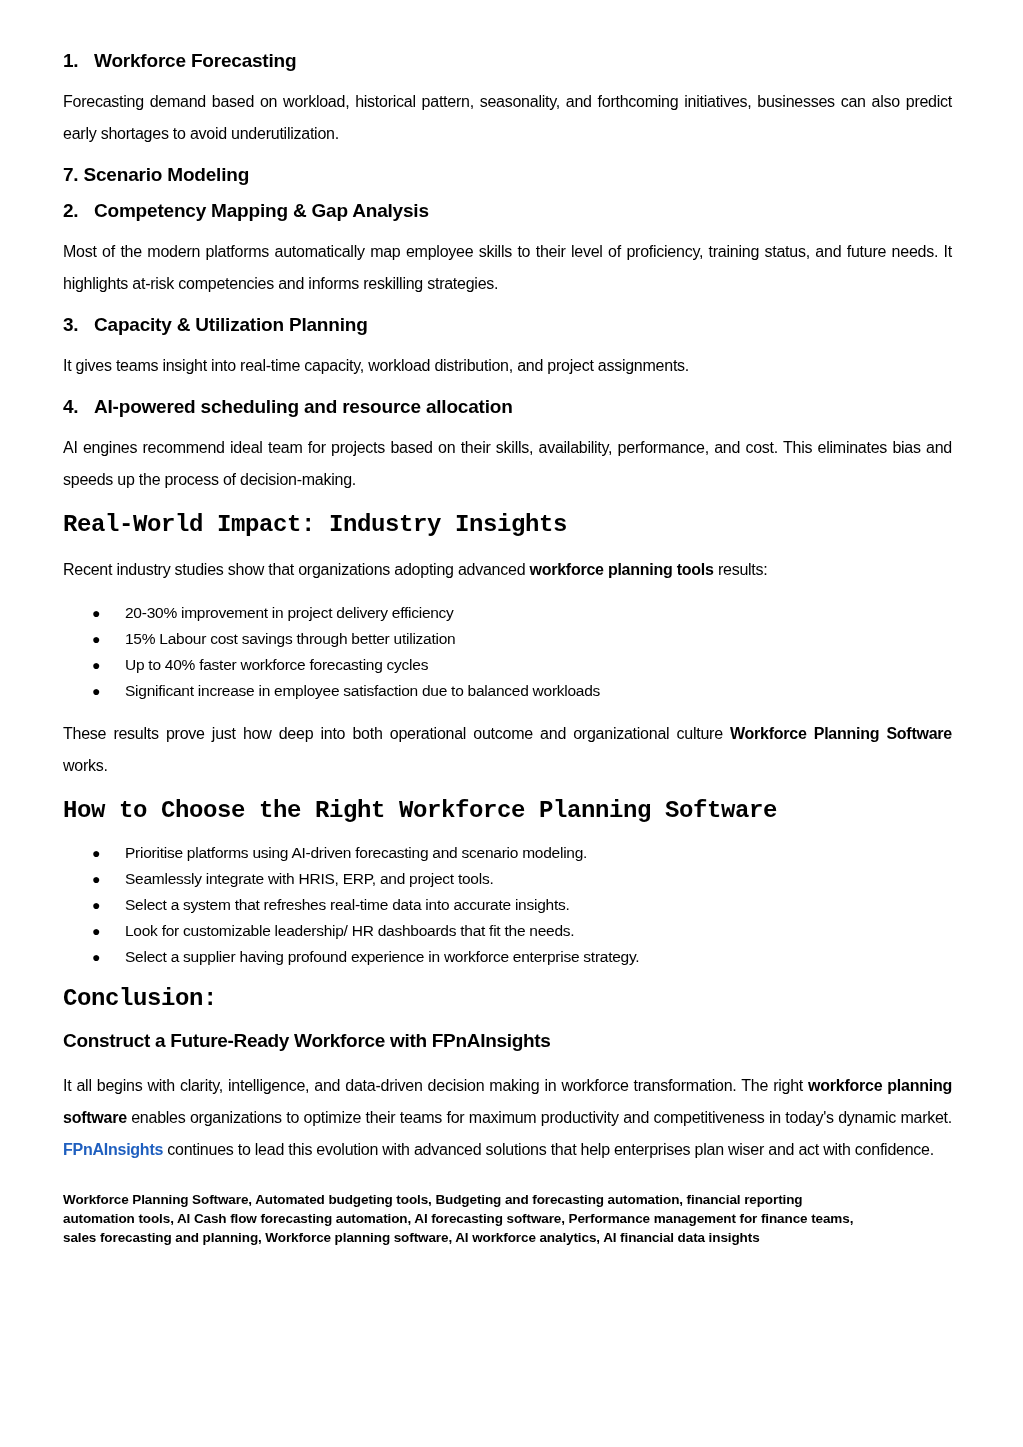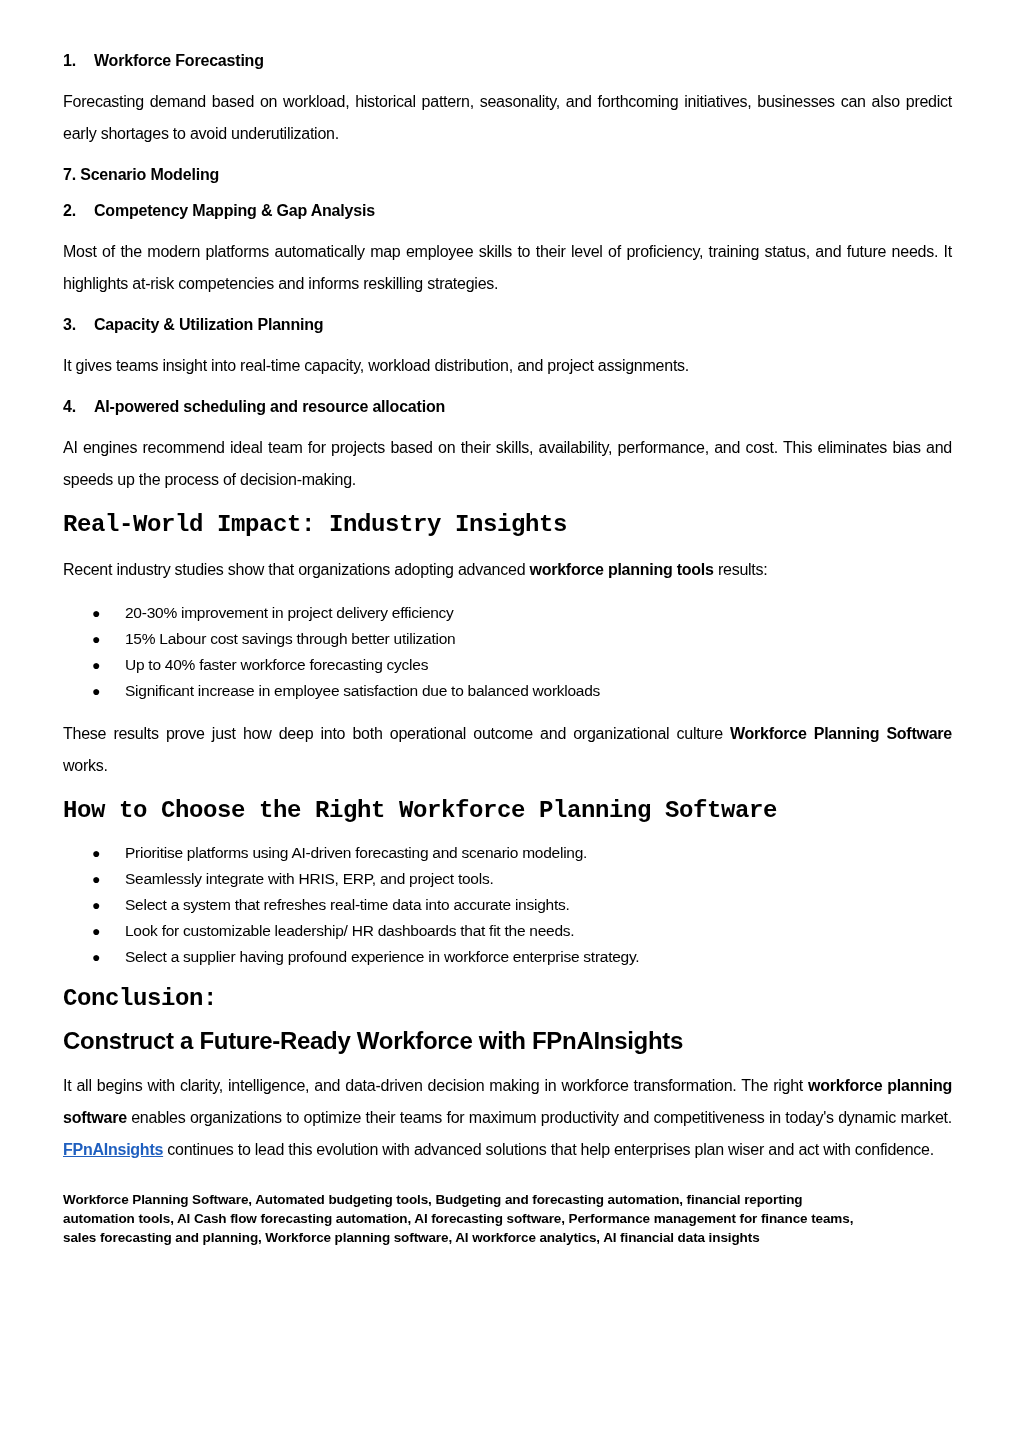--- a/index.html
+++ b/index.html
@@ -1,26 +1,26 @@
 <!DOCTYPE html>
 <html><head>
   <meta charset="utf-8">
   <style>
     html, body { margin: 0; padding: 0; background: #ffffff; }
     body { width: 1023px; height: 1447px; position: relative; overflow: hidden; color: #000; }
     .page { position: absolute; left: 63px; top: 50px; width: 889px; font-family: "Liberation Sans", sans-serif; }
-    .h-item { font-weight: bold; font-size: 16px; margin: 0 0 14px 0; line-height: 22px; letter-spacing: -0.2px; }
+    .h-item { font-weight: bold; font-size: 19px; margin: 0 0 14px 0; line-height: 22px; letter-spacing: -0.2px; }
     .h-item .num { display: inline-block; width: 31px; }
     p.body { font-size: 16px; line-height: 32px; margin: 0 0 14px 0; text-align: justify; letter-spacing: -0.25px; }
     h2 { font-size: 24px; font-weight: bold; margin: 0 0 14px 0; line-height: 30px; letter-spacing: -0.4px; font-family: Liberation Mono, monospace; }
-    h3 { font-size: 24px; font-weight: bold; margin: 9px 0 16px 0; line-height: 26px; letter-spacing: -0.3px; }
+    h3 { font-size: 19px; font-weight: bold; margin: 9px 0 16px 0; line-height: 26px; letter-spacing: -0.3px; }
     ul { margin: 0 0 14px 0; padding: 0; list-style: none; }
     ul li { font-size: 15.5px; line-height: 26px; position: relative; padding-left: 62px; letter-spacing: -0.25px; }
     ul li .bullet { position: absolute; left: 29px; top: 0; font-size: 14px; }
-    a.link { color: #1f5fbf; font-weight: bold; text-decoration: underline; }
+    a.link { color: #1f5fbf; font-weight: bold; }
     .keywords { font-family: "Liberation Sans", sans-serif; font-weight: bold; font-size: 13.5px; line-height: 19px; width: 800px; margin-top: 24px; letter-spacing: -0.1px; }
     b { font-weight: bold; }
   </style>
 </head>
 <body>
 
 <div class="page">
 
   <div>
     <div class="h-item"><span class="num">1.</span><span>Workforce Forecasting</span></div>

